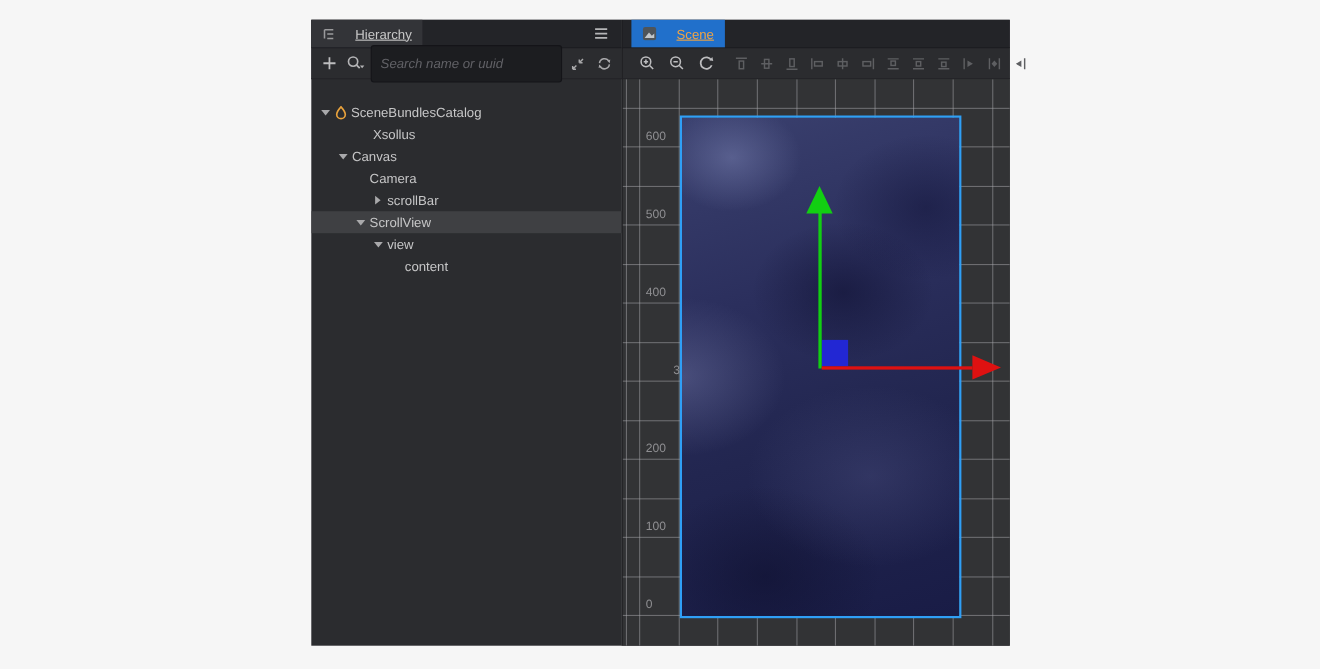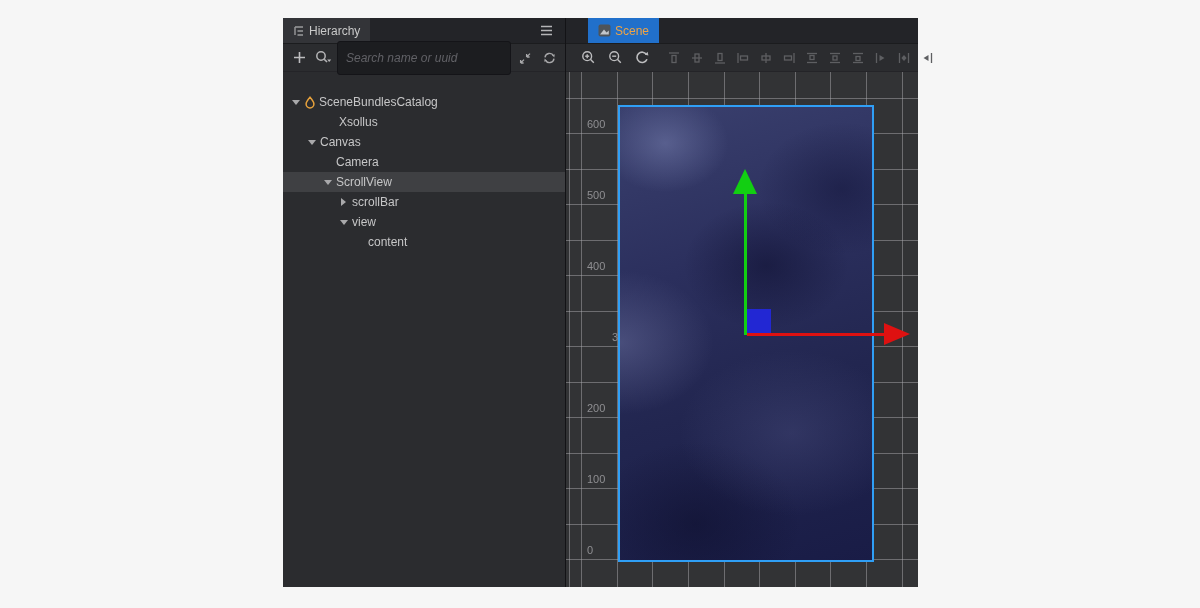--- a/index.html
+++ b/index.html
@@ -12,23 +12,23 @@
   }
   .app { position:absolute; left:283px; top:18px; width:635px; height:569px; display:flex; }
 
   
   .panel { display:flex; flex-direction:column; height:100%; }
   .hierarchy-panel { width:282px; background:#2b2c2f; }
   .scene-panel { width:353px; background:#2b2c2f; border-left:1px solid #131316; }
 
   
   .tabbar { height:26px; background:#232428; display:flex; align-items:stretch; border-bottom:1px solid #1b1c1e; flex:none; }
-  .tab { display:flex; align-items:center; gap:4px; padding:0 10px; font-size:12px; color:#c9c9c9; }
+  .tab { display:flex; align-items:center; gap:18px; padding:0 10px; font-size:12px; color:#c9c9c9;text-decoration:underline; }
   .tab.h-active { background:#333438; }
-  .tab.s-active { color:#f0a444; margin-left:22px; }
+  .tab.s-active { color:#f0a444; margin-left:8px; }
   .menu-btn { margin-left:auto; margin-right:9px; align-self:center; display:flex; }
 
   
   .toolbar { height:28px; background:#2b2c2f; display:flex; align-items:center; padding:0 6px; gap:4px; border-bottom:1px solid #242428; flex:none; }
   .icon-btn { width:20px; height:20px; display:flex; align-items:center; justify-content:center; flex:none; cursor:pointer; }
   .search {
     flex:1; height:20px; min-width:0;
     background:#1c1d20; border:1px solid #141418; border-radius:3px;
     color:#cccccc; font-size:12px; font-style:italic; padding:16px 8px; outline:none;
     font-family:"Liberation Sans", sans-serif;
@@ -152,31 +152,31 @@
         <div class="row" style="padding-left: 22px;">
           <span class="arrow-slot">
             <span class="tri-down"></span>
           </span>
           <span class="row-label">Canvas</span>
         </div>
         <div class="row" style="padding-left: 38px;">
           <span class="arrow-slot"></span>
           <span class="row-label">Camera</span>
         </div>
+        <div class="row" style="padding-left: 54px;">
+          <span class="arrow-slot">
+            <span class="tri-right"></span>
+          </span>
+          <span class="row-label">scrollBar</span>
+        </div>
         <div class="row selected" style="padding-left: 38px;">
           <span class="arrow-slot">
             <span class="tri-down"></span>
           </span>
           <span class="row-label">ScrollView</span>
-        </div>
-        <div class="row" style="padding-left: 54px;">
-          <span class="arrow-slot">
-            <span class="tri-right"></span>
-          </span>
-          <span class="row-label">scrollBar</span>
         </div>
         <div class="row" style="padding-left: 54px;">
           <span class="arrow-slot">
             <span class="tri-down"></span>
           </span>
           <span class="row-label">view</span>
         </div>
         <div class="row" style="padding-left: 70px;">
           <span class="arrow-slot"></span>
           <span class="row-label">content</span>

